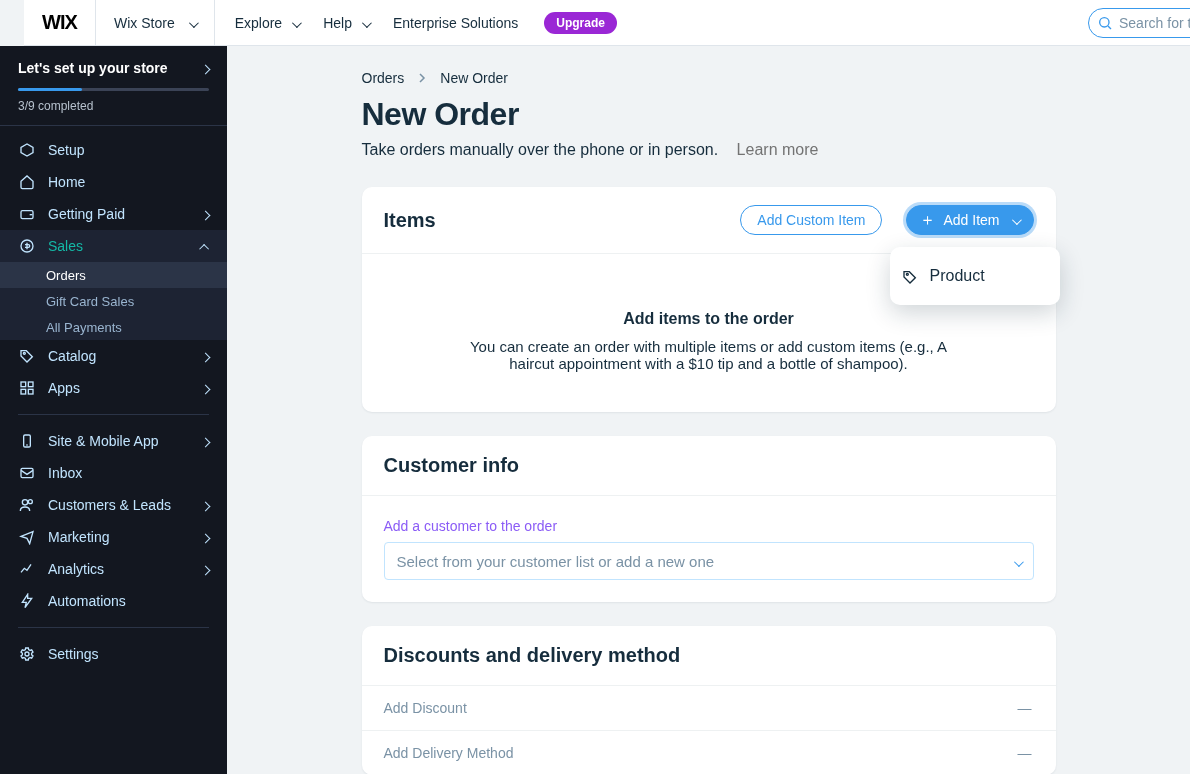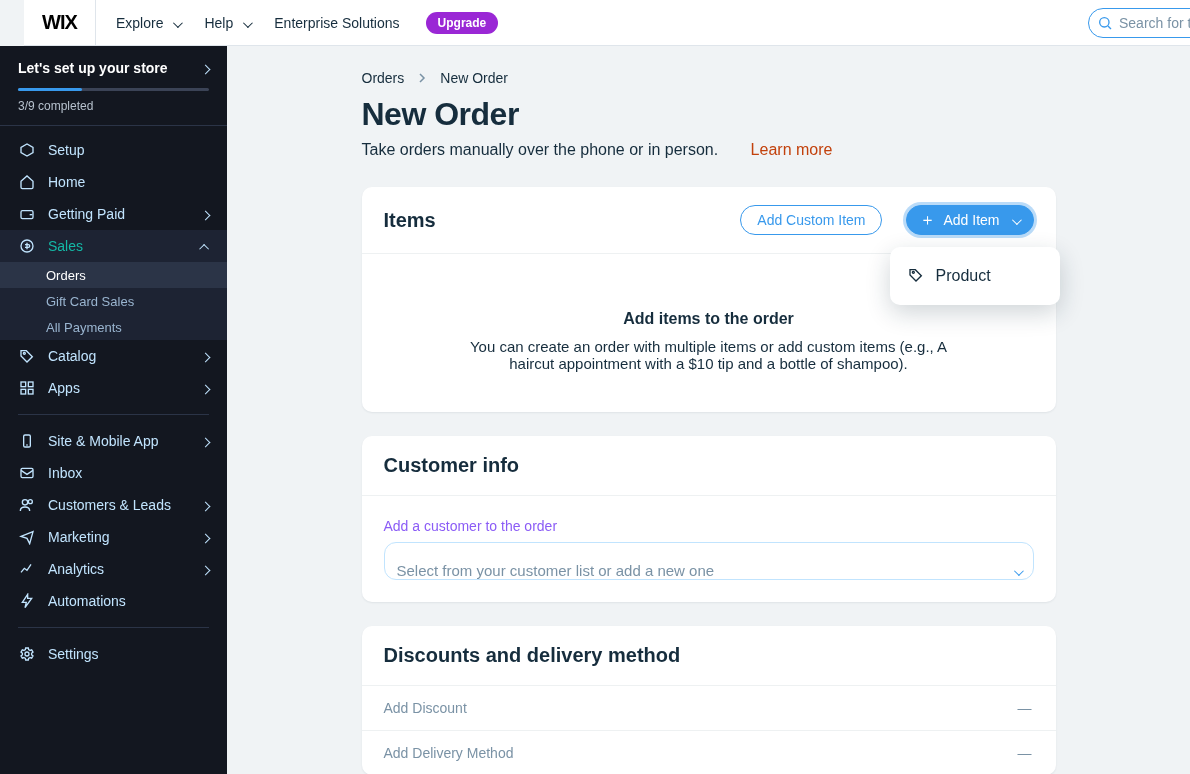--- a/index.html
+++ b/index.html
@@ -212,21 +212,21 @@
     display: flex; align-items: center; gap: 14px;
     color: #577083; font-size: 14px; margin-bottom: 10px;
   }
   .breadcrumb .bc-link { color:#162d3d; cursor:pointer; }
   .breadcrumb .sep svg { display:block; }
   h1.page-title {
     font-size: 32px; font-weight: 800; color:#162d3d; letter-spacing:-0.5px;
     margin-bottom: 8px;
   }
   .page-sub { font-size: 16px; color:#162d3d; margin-bottom: 28px; }
-  .page-sub .learn { color:#c2410c; margin-left: 28px; cursor:pointer; }
+  .page-sub .learn { color:#737373; margin-left: 14px; cursor:pointer; }
 
   .card {
     background:#fff;
     border-radius: 10px;
     box-shadow: 0 1px 2px rgba(22,45,61,0.08);
     margin-bottom: 24px;
   }
   .card-header {
     display:flex; align-items:center; justify-content:space-between;
     padding: 18px 22px;
@@ -265,42 +265,42 @@
     top: 42px;
     right: -26px;
     background:#fff;
     border-radius:10px;
     box-shadow: 0 8px 24px rgba(22,45,61,0.2);
     min-width: 170px;
     padding: 10px 0;
     z-index: 20;
   }
   .dropdown-item {
-    display:flex; align-items:flex-start; gap:12px;
-    padding: 10px 18px;
+    display:flex; align-items:flex-end; gap:12px;
+    padding: 10px 12px;
     cursor:pointer;
     font-size:16px;
     color:#162d3d;
   }
 
   
   .items-empty {
     text-align:center;
     padding: 56px 40px 40px;
   }
   .items-empty h3 { font-size:16px; font-weight:700; margin-bottom:10px; }
   .items-empty p { font-size:15px; color:#162d3d; max-width:520px; margin:0 auto; }
 
   
   .form-label { font-size:14px; color:#8b5cf6; margin-bottom:8px; display:block; }
   .select-box {
     border:1px solid #c1e4fe;
-    border-radius:12px;
+    border-radius:4px;
     height:38px;
-    display:flex; align-items:flex-end; justify-content:space-between;
+    display:flex; align-items:center; justify-content:space-between;
     padding:0 12px;
     color:#7a92a5;
     font-size:15px;
     cursor:pointer;
     gap:8px;
   }
 
   
   .line-row {
     display:flex; align-items:center; justify-content:space-between;
@@ -315,20 +315,24 @@
   
   svg.ic { width:16px; height:16px; }
 
 </style>
 </head>
 <body>
 
 <div class="topbar">
   <div class="logo">WIX</div>
 
+  <div class="site-selector">
+    <span>Wix Store</span>
+    <span class="chev-down"></span>
+  </div>
 
   <div class="top-menu">
     <div class="top-menu-item">
       <span>Explore</span>
       <span class="chev-down"></span>
     </div>
     <div class="top-menu-item">
       <span>Help</span>
       <span class="chev-down"></span>
     </div>

